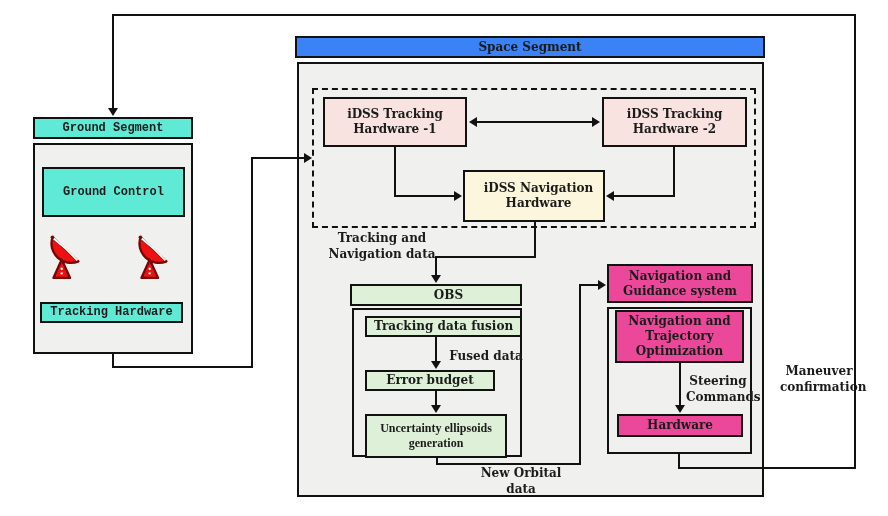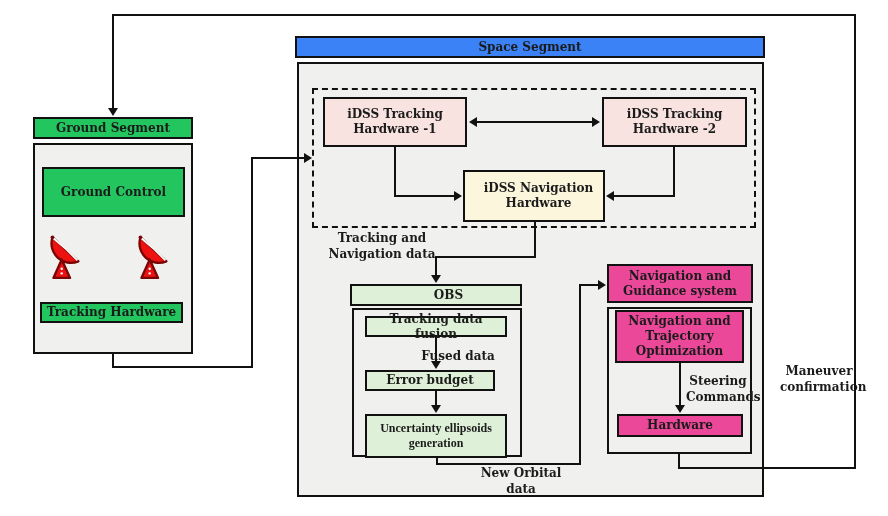--- a/index.html
+++ b/index.html
@@ -4,21 +4,21 @@
 <style>
   html,body{margin:0;padding:0;background:#fff;}
   .canvas{position:relative;width:888px;height:516px;background:#ffffff;
           font-family:"DejaVu Serif","Liberation Serif",serif;color:#1b1b1b;overflow:hidden;}
   .box{position:absolute;box-sizing:border-box;border:2px solid #111;
        display:flex;align-items:center;justify-content:center;text-align:center;
        font-weight:bold;font-size:12px;line-height:1.25;white-space:pre-line;}
   .lbl{position:absolute;box-sizing:border-box;font-weight:bold;font-size:12px;line-height:1.3;
        text-align:center;white-space:pre-line;}
   .panel{background:#f0f0ef;}
-  .c-sky{background:#22c55e;}
+  .c-sky{background:#5eead4;font-family:Liberation Mono, monospace;}
   .c-peri{background:#3b82f6;}
   .c-pink{background:#f8e3e0;}
   .c-cream{background:#fbf6dc;}
   .c-green{background:#dff0d8;}
   .c-steel{background:#ec4899;}
   .dashed{position:absolute;box-sizing:border-box;border:2px dashed #111;}
   .wires{position:absolute;left:0;top:0;pointer-events:none;}
   .dish{position:absolute;}
 </style>
 </head>
@@ -62,22 +62,22 @@
 Hardware -2</div>
     <div class="box c-cream" style="left:463px;top:170px;width:142px;height:52px;padding-left:9px;">iDSS Navigation
 Hardware</div>
 
     <div class="lbl" style="left:328px;top:231px;width:108px;">Tracking and
 Navigation data</div>
 
     <div>
       <div class="box c-green" style="left:350px;top:284px;width:172px;height:22px;padding-left:25px;">OBS</div>
       <div class="box" style="left:352px;top:308px;width:170px;height:149px;"></div>
-      <div class="box c-green" style="left:365px;top:316px;width:142px;height:21px;">Tracking data fusion</div>
-      <div class="lbl" style="left:420px;top:349px;width:76px;">Fused data</div>
+      <div class="box c-green" style="left:365px;top:316px;width:157px;height:21px;">Tracking data fusion</div>
+      <div class="lbl" style="left:448px;top:349px;width:76px;">Fused data</div>
       <div class="box c-green" style="left:365px;top:370px;width:130px;height:21px;">Error budget</div>
       <div class="box c-green" style="left:365px;top:414px;width:142px;height:44px;font-family:Liberation Serif, serif;">Uncertainty ellipsoids
 generation</div>
     </div>
 
     <div class="lbl" style="left:478px;top:466px;width:86px;">New Orbital
 data</div>
 
     <div>
       <div class="box c-steel" style="left:607px;top:264px;width:146px;height:39px;">Navigation and

